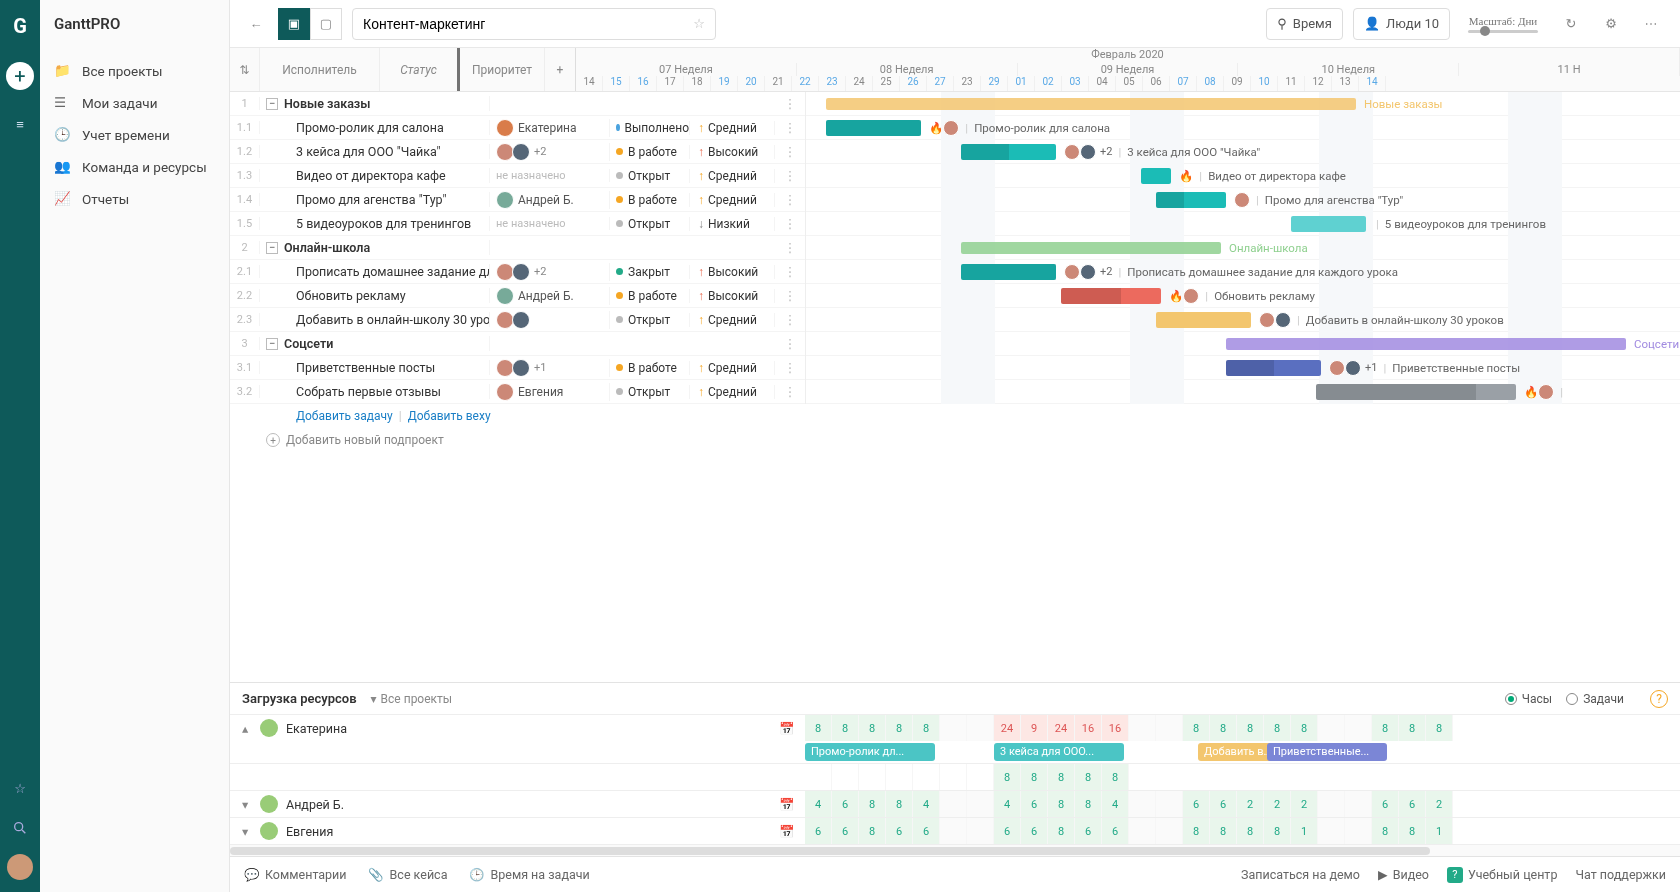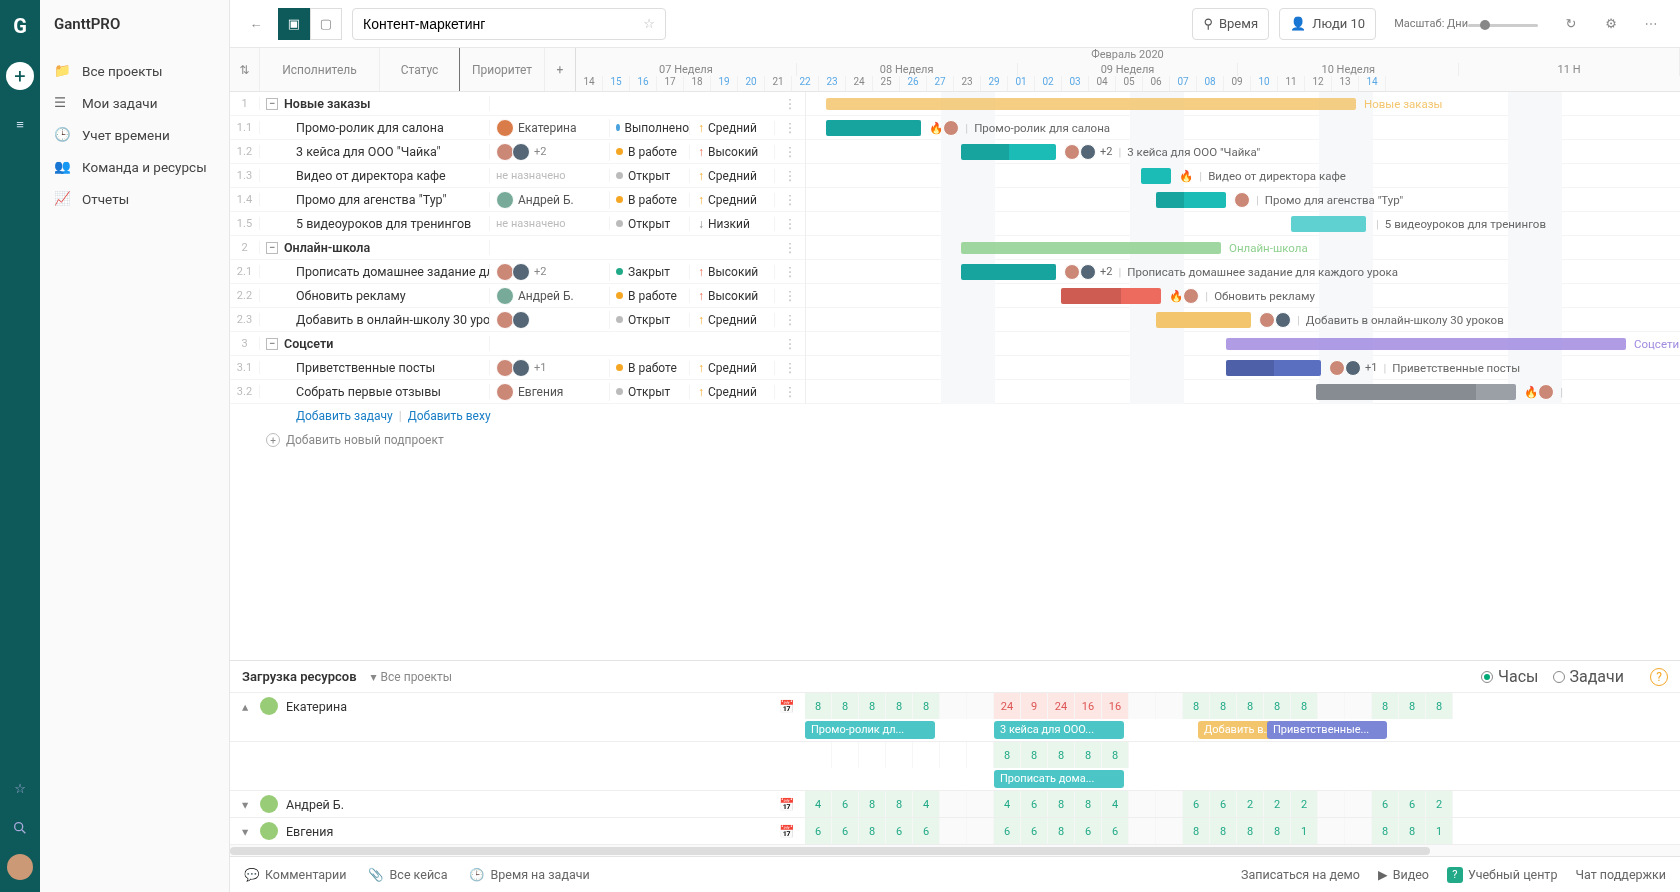--- a/index.html
+++ b/index.html
@@ -23,37 +23,37 @@
 
 
 .main { flex: 1; display: flex; flex-direction: column; min-width: 0; }
 
 
 .toolbar { height: 48px; border-bottom: 1px solid #e8e8e8; display: flex; align-items: center; padding: 0 14px; gap: 10px; }
 .tb-back { color: #888; cursor: pointer; width: 24px; display: flex; justify-content: center; }
 .tb-view { display: flex; gap: 0; }
 .tb-view .vb { width: 32px; height: 32px; border: 1px solid #ddd; display: flex; align-items: center; justify-content: center; cursor: pointer; color: #888; }
 .tb-view .vb.active { background: #0e5a5a; color: #fff; border-color: #0e5a5a; }
-.tb-title { flex: 0 0 auto; display: flex; align-items: center; border: 1px solid #ddd; border-radius: 4px; height: 32px; padding: 0 10px; width: 314px; }
+.tb-title { flex: 0 0 auto; display: flex; align-items: center; border: 1px solid #ddd; border-radius: 4px; height: 32px; padding: 0 10px; width: 364px; }
 .tb-title input { border: none; outline: none; font-size: 14px; flex: 1; }
 .tb-title .star { color: #bbb; cursor: pointer; }
 .tb-spacer { flex: 1; }
 .tb-btn { height: 32px; padding: 0 10px; border: 1px solid #ddd; border-radius: 4px; display: flex; align-items: center; gap: 6px; font-size: 13px; color: #555; cursor: pointer; }
-.tb-zoom { display: flex; flex-direction: row; align-items: center; font-size: 11px; color: #777; margin: 0 8px; }
+.tb-zoom { display: flex; flex-direction: column; align-items: center; font-size: 11px; color: #777; margin: 0 8px; font-family: Liberation Serif, serif; }
 .tb-zoom .slider { width: 70px; height: 3px; background: #ccc; border-radius: 2px; position: relative; margin-top: 3px; }
 .tb-zoom .slider::after { content: ""; width: 10px; height: 10px; background: #888; border-radius: 50%; position: absolute; left: 12px; top: -4px; }
 .tb-icon { width: 30px; height: 30px; display: flex; align-items: center; justify-content: center; color: #888; cursor: pointer; }
 
 
 .project-area { flex: 1; display: flex; flex-direction: column; min-height: 0; }
 .columns-head { display: flex; height: 44px; border-bottom: 1px solid #e6e6e6; background: #fafafa; font-size: 12px; color: #888; }
 .col-num { width: 30px; border-right: 1px solid #eee; display: flex; align-items: center; justify-content: center; }
 .col-task { width: 230px; border-right: 1px solid #eee; display: flex; align-items: center; justify-content: center; }
 .col-assignee { width: 120px; border-right: 1px solid #eee; display: flex; align-items: center; justify-content: center; }
-.col-status { width: 80px; border-right: 1px solid #737373; display: flex; align-items: center; justify-content: center; }
+.col-status { width: 80px; border-right: 3px solid #737373; display: flex; align-items: center; justify-content: center; font-style: italic; }
 .col-priority { width: 85px; border-right: 1px solid #eee; display: flex; align-items: center; justify-content: center; }
 .col-add { width: 30px; display: flex; align-items: center; justify-content: center; cursor: pointer; }
 .timeline-head { flex: 1; display: flex; flex-direction: column; border-left: 1px solid #ddd; }
 .th-months { display: flex; height: 15px; font-size: 11px; color: #888; }
 .th-months div { flex: 1; text-align: center; border-right: 1px solid #eee; }
 .th-weeks { display: flex; height: 14px; font-size: 11px; color: #888; }
 .th-weeks div { flex: 1; text-align: center; border-right: 1px solid #eee; }
 .th-days { display: flex; height: 15px; }
 .th-days div { flex: 0 0 27px; font-size: 10px; color: #888; text-align: center; border-right: 1px solid #f0f0f0; }
 .th-days div.wk { color: #5aa9e6; }
@@ -97,21 +97,21 @@
 .addsub span.ic { display: inline-flex; width: 14px; height: 14px; border: 1px solid #bbb; border-radius: 50%; align-items: center; justify-content: center; font-size: 10px; margin: 0 6px 0 6px; }
 
 
 .bars .wkend { position: absolute; top: 0; bottom: 0; background: #f6f8fa; }
 
 
 .res-head { height: 32px; border-top: 1px solid #e3e3e3; display: flex; align-items: center; padding: 0 12px; background: #fff; font-size: 13px; gap: 14px; }
 .res-head .ttl { font-weight: 600; }
 .res-head .sel { color: #888; font-size: 12px; display: flex; align-items: center; gap: 4px; cursor: pointer; }
 .res-head .spacer { flex: 1; }
-.res-head .radio { display: flex; align-items: center; gap: 5px; font-size: 16px; color: #555; cursor: pointer; }
+.res-head .radio { display: flex; align-items: center; gap: 5px; font-size: 12px; color: #555; cursor: pointer; }
 .res-head .radio .r { width: 12px; height: 12px; border: 1.5px solid #888; border-radius: 50%; display: inline-flex; align-items: center; justify-content: center; }
 .res-head .radio.active .r::after { content: ""; width: 6px; height: 6px; background: #0a7; border-radius: 50%; }
 .res-head .help { width: 18px; height: 18px; border: 1.5px solid #f5a623; color: #f5a623; border-radius: 50%; display: flex; align-items: center; justify-content: center; font-size: 12px; margin-left: 12px; cursor: pointer; }
 
 .res-rows { }
 .res-row { display: flex; border-top: 1px solid #eee; min-height: 26px; align-items: center; }
 .res-row .left { width: 575px; display: flex; align-items: center; gap: 8px; padding-left: 12px; font-size: 12.5px; }
 .res-row .left .chev { color: #888; cursor: pointer; width: 10px; }
 .res-row .left .av { width: 18px; height: 18px; border-radius: 50%; background: #9c7; }
 .res-row .left .cal { margin-left: auto; margin-right: 10px; color: #bbb; cursor: pointer; }
@@ -819,26 +819,20 @@
               <div class="c "></div>
               <div class="c "></div>
               <div class="c "></div>
               <div class="c g">8</div>
               <div class="c g">8</div>
               <div class="c g">8</div>
               <div class="c g">8</div>
               <div class="c g">8</div>
             </div>
           </div>
-          <div class="res-task-row">
-            <div class="left"></div>
-            <div class="cells">
-              <div class="res-chip" style="left: 189px; width: 130px; background: rgb(75, 197, 197);">Прописать дома...</div>
-            </div>
-          </div>
           <div class="res-row">
             <div class="left">
               <span class="chev">▾</span>
               <span class="av"></span>
               <span>Андрей Б.</span>
               <span class="cal">📅</span>
             </div>
             <div class="cells">
               <div class="c g">4</div>
               <div class="c g">6</div>

